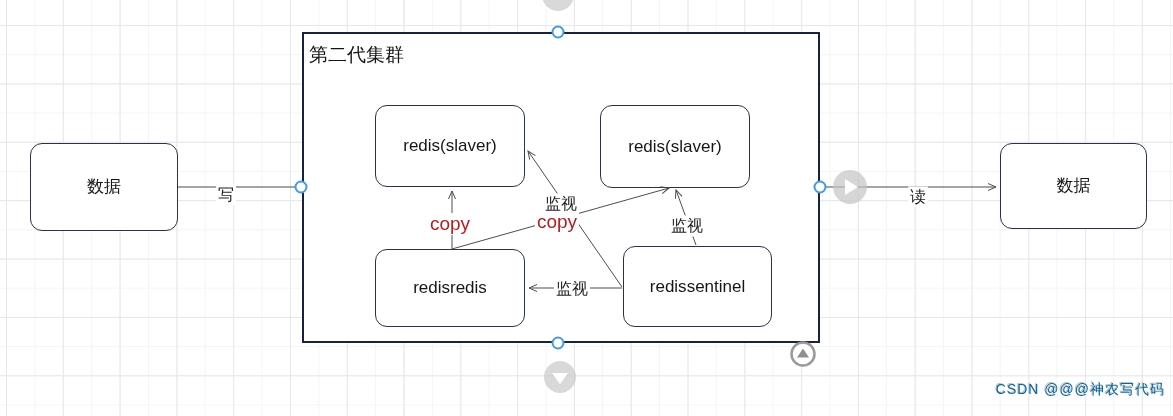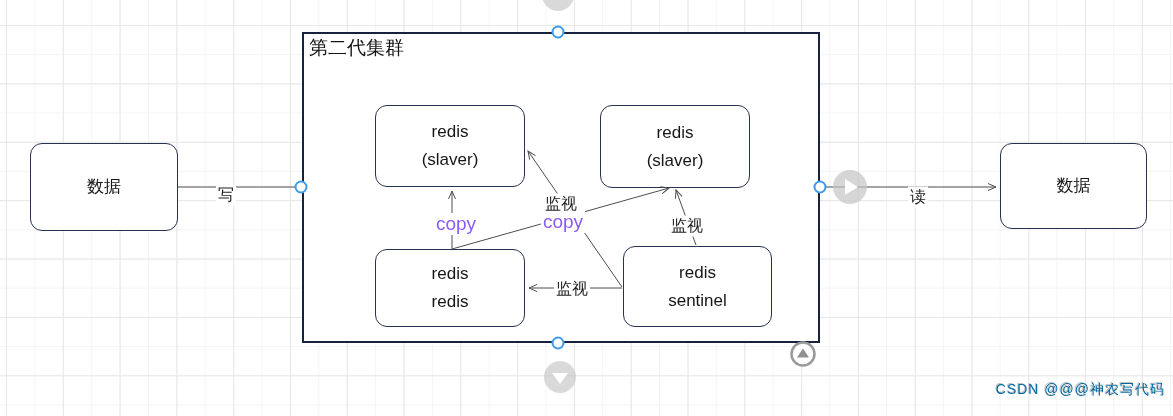--- a/index.html
+++ b/index.html
@@ -10,36 +10,36 @@
     background-image:
       linear-gradient(#e7e7e7 1px, transparent 1px),
       linear-gradient(90deg,#e7e7e7 1px, transparent 1px),
       linear-gradient(#f4f4f4 1px, transparent 1px),
       linear-gradient(90deg,#f4f4f4 1px, transparent 1px);
     background-size:56.8px 58.4px,56.8px 58.4px,28.4px 29.2px,28.4px 29.2px;
     background-position:6px 25px,6px 25px,6px 25px,6px 25px;
   }
   .node{
     position:absolute;background:#fff;border:1.4px solid #27324e;border-radius:12px;
-    display:flex;flex-direction:column;align-items:center;justify-content:center;
+    display:flex;align-items:center;justify-content:center;
     font-size:17px;color:#161616;line-height:28px;box-sizing:border-box;z-index:2;
   }
   .container-box{
     position:absolute;left:302px;top:32px;width:518px;height:311px;
     background:#fff;border:2px solid #17223f;box-sizing:border-box;z-index:1;
   }
   .container-title{
-    position:absolute;left:309px;top:35px;font-size:19px;color:#141414;z-index:2;
+    position:absolute;left:309px;top:42px;font-size:19px;color:#141414;z-index:2;
   }
   svg.edges{position:absolute;left:0;top:0;z-index:3;}
   .edge-label{
     position:absolute;z-index:4;background:#fff;padding:0 2px;
     font-size:16px;color:#1c1c1c;white-space:nowrap;transform:translate(-50%,-50%);
   }
-  .edge-label.en{font-size:19px;color:#8b5cf6;margin-left:6px;}
+  .edge-label.en{font-size:19px;color:#b91c1c;}
   .handle{
     position:absolute;width:13px;height:13px;border-radius:50%;
     background:#fff;border:2px solid #3d9be9;box-sizing:border-box;
     transform:translate(-50%,-50%);z-index:6;
   }
   .gicon{position:absolute;z-index:5;transform:translate(-50%,-50%);}
   .watermark{
     position:absolute;right:8px;top:381px;z-index:7;font-size:14px;
     color:#0369a1;text-shadow:-1px -1px 0 #bfbfbf,1px 1px 0 #ffffff;
     letter-spacing:1px;

